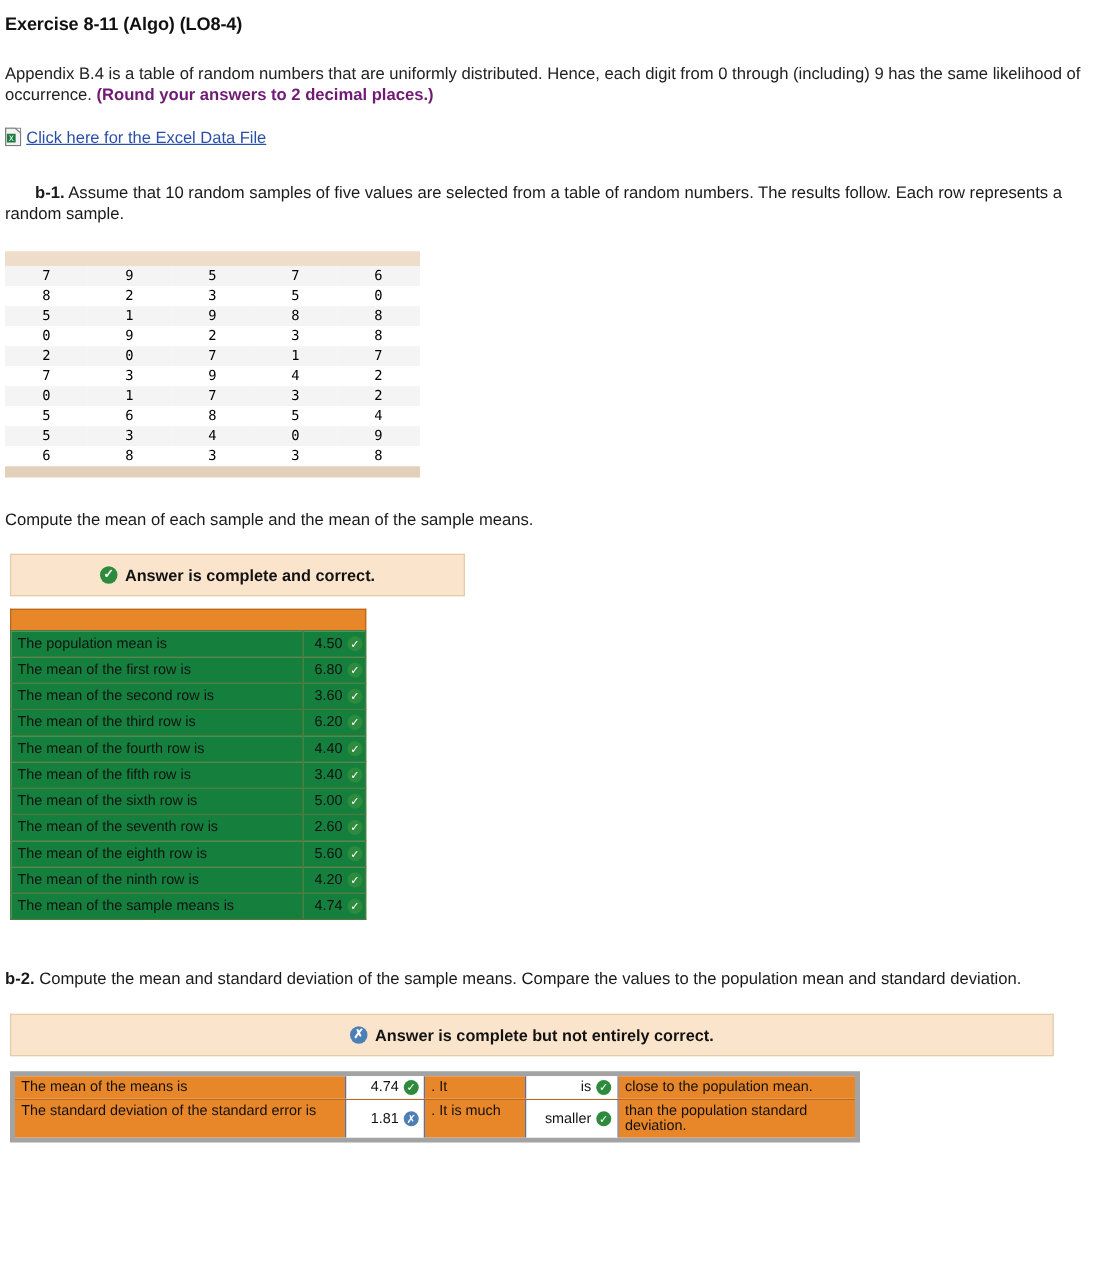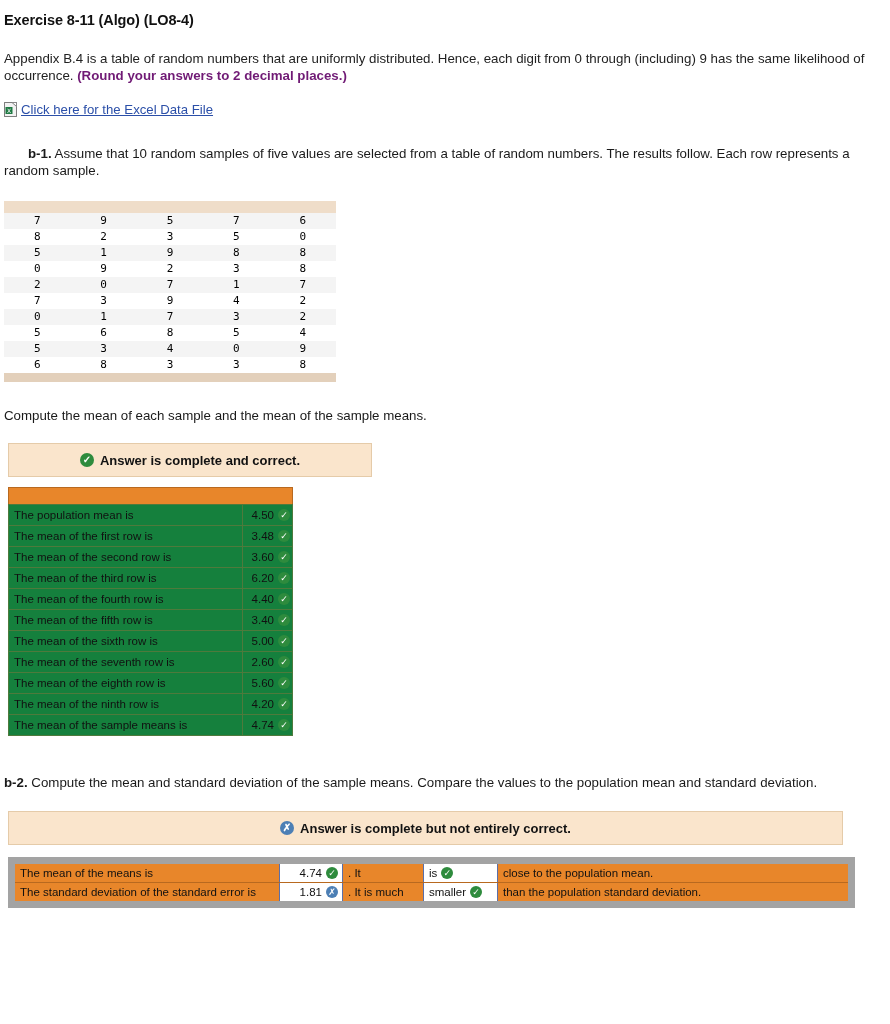--- a/index.html
+++ b/index.html
@@ -205,22 +205,22 @@
   .b2-prompt {
     margin: 38px 0 0 2px;
     font-size: 13.3px;
     line-height: 17px;
     max-width: 870px;
   }
 
   
   .b2-wrap {
     margin: 12px 0 0 6px;
-    width: 847px;
-    border: 7px solid #a3a3a3;
+    width: 680px;
+    border: 4px solid #a3a3a3;
     box-sizing: border-box;
   }
   .b2-row {
     display: flex;
     align-items: stretch;
     border-bottom: 1px solid #b8691f;
   }
   .b2-row:last-child { border-bottom: none; }
   .cell {
     box-sizing: border-box;
@@ -240,21 +240,21 @@
     justify-content: flex-end;
     gap: 4px;
     padding-right: 4px;
   }
   .cell.mid { width: 80px; }
   .cell.sel {
     width: 75px;
     background: #ffffff;
     border-left: 1px solid #5b6fa8;
     border-right: 1px solid #5b6fa8;
-    justify-content: flex-start;
+    justify-content: flex-end;
     gap: 4px;
   }
   .cell.tail { flex: 1; }
   .b2-row.tall .cell { align-items: flex-start; }
   .b2-row.tall .cell.num,
   .b2-row.tall .cell.sel { align-items: center; }
 </style>
 </head>
 <body>
 
@@ -378,21 +378,21 @@
               <span class="val-cell">
                 <span>4.50</span>
                 <span class="mini-check">✓</span>
               </span>
             </td>
           </tr>
           <tr>
             <td class="label">The mean of the first row is</td>
             <td class="value">
               <span class="val-cell">
-                <span>3.48</span>
+                <span>6.80</span>
                 <span class="mini-check">✓</span>
               </span>
             </td>
           </tr>
           <tr>
             <td class="label">The mean of the second row is</td>
             <td class="value">
               <span class="val-cell">
                 <span>3.60</span>
                 <span class="mini-check">✓</span>

